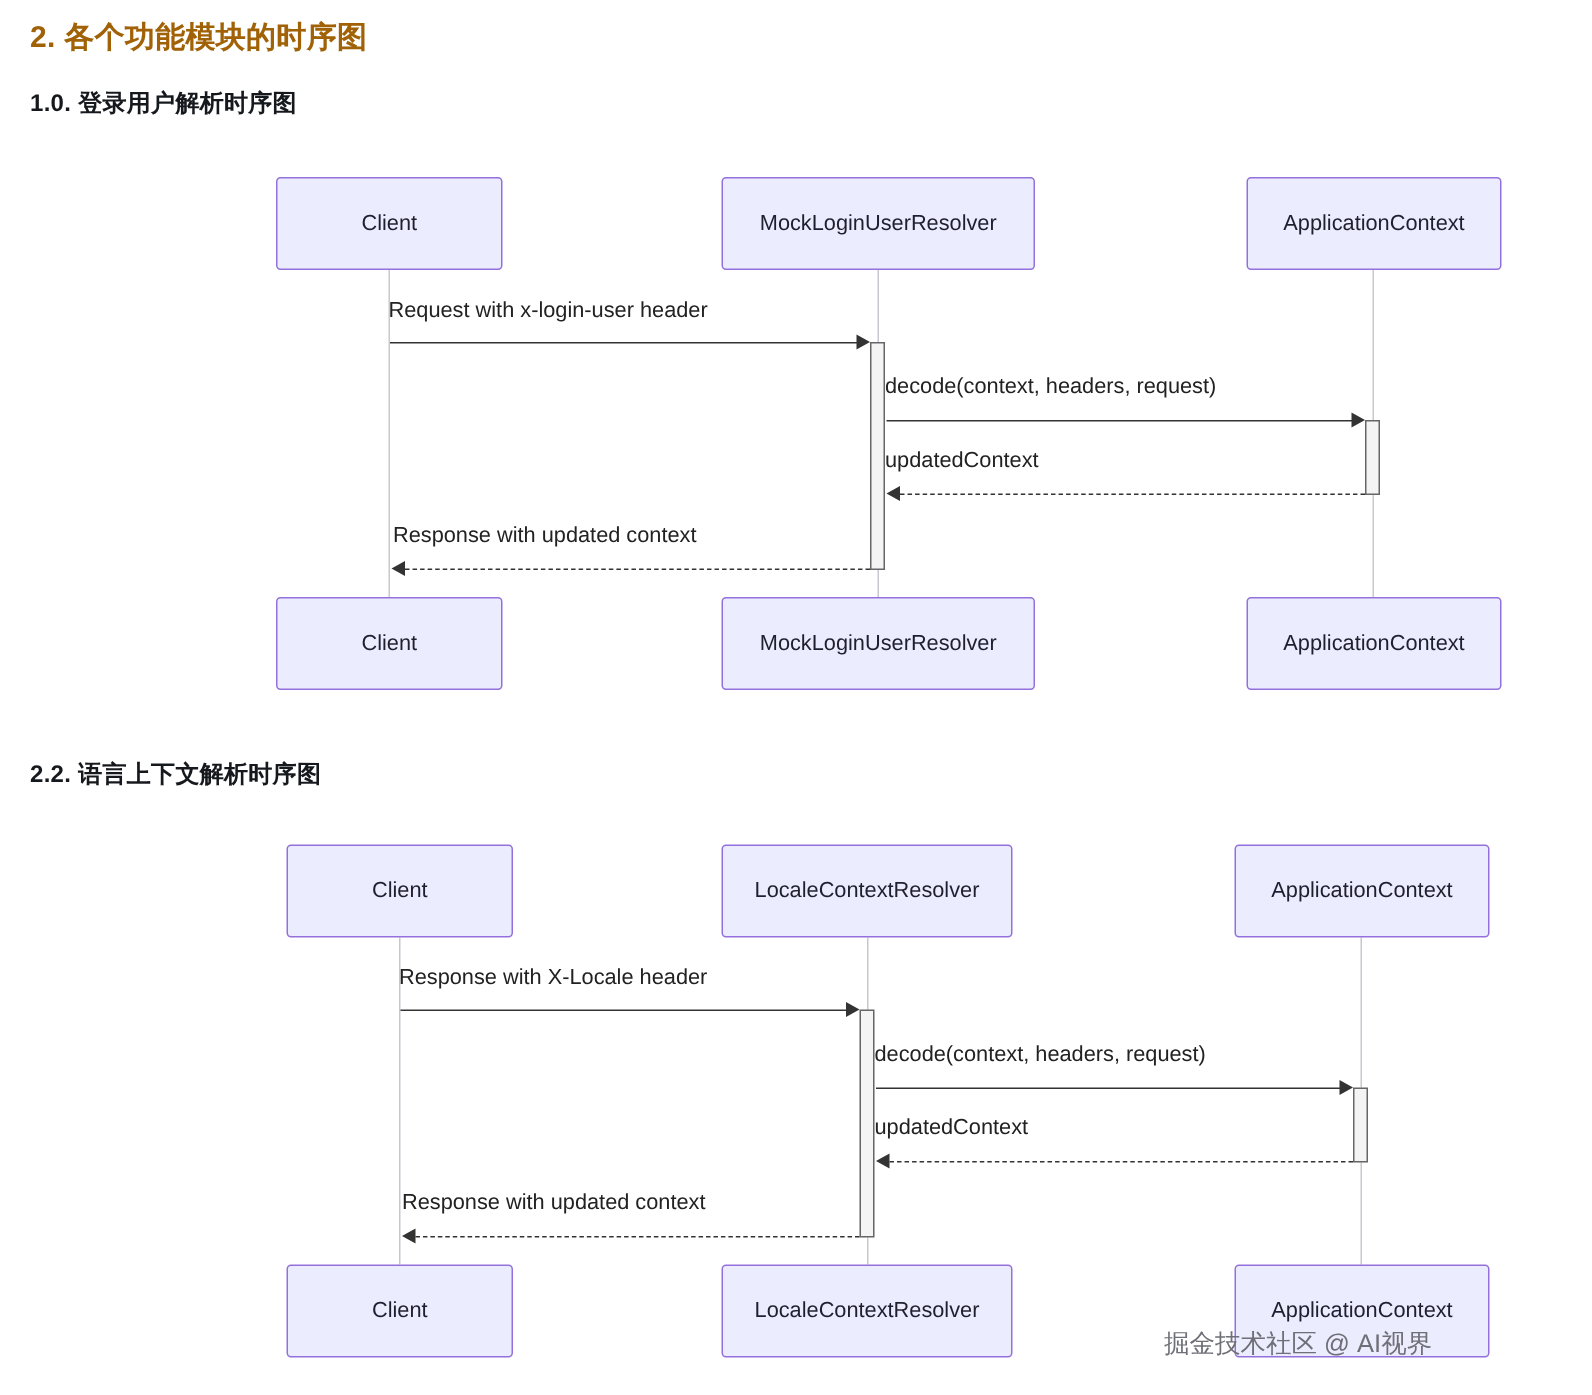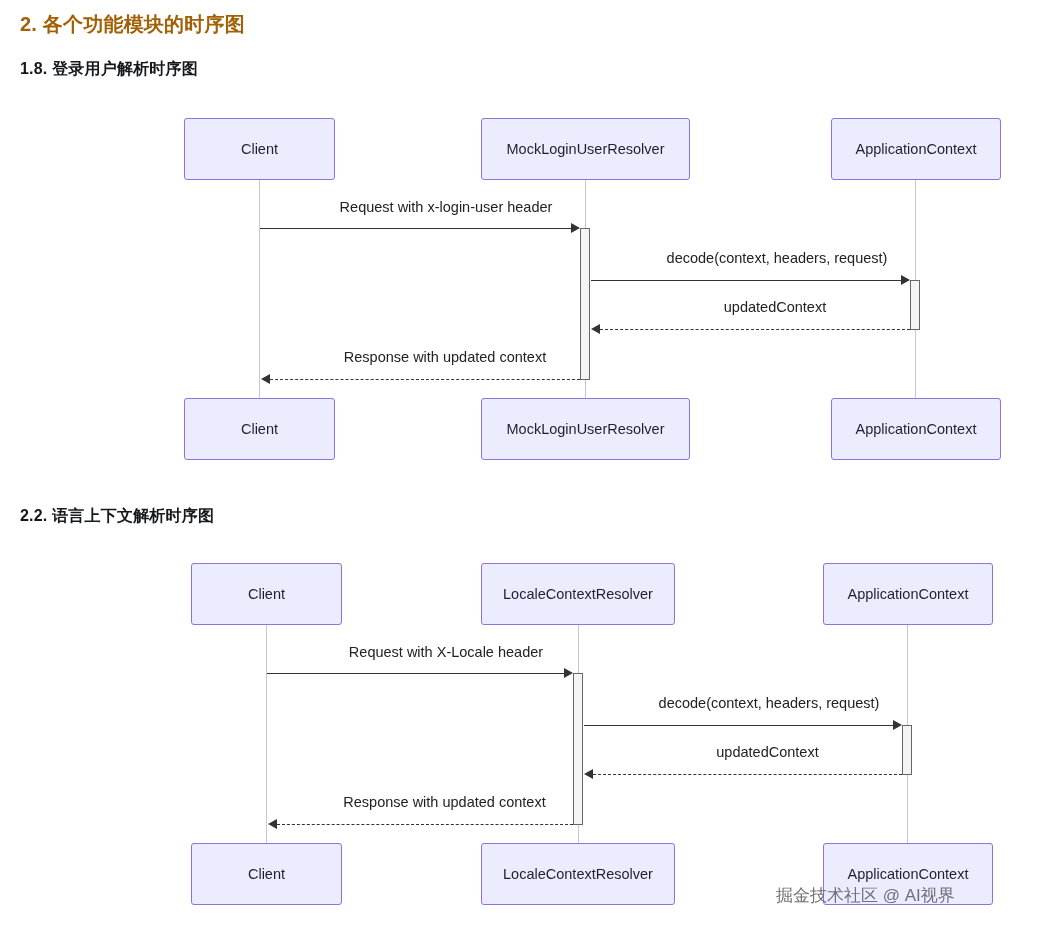--- a/index.html
+++ b/index.html
@@ -80,38 +80,36 @@
     width: 0;
     height: 0;
     border-top: 5px solid transparent;
     border-bottom: 5px solid transparent;
     border-right: 9px solid #333333;
   }
   .msg-label {
     position: absolute;
     font-size: 14.5px;
     color: #222222;
-    text-align: center;
     white-space: nowrap;
-    margin-left: 24px;
   }
   .watermark {
     position: absolute;
     font-size: 17px;
     color: #6f6f78;
     white-space: nowrap;
     font-family: "Liberation Sans", sans-serif;
   }
 </style>
 </head>
 <body>
 
 <div class="h2" style="left:20px; top:11px;">2. 各个功能模块的时序图</div>
 
-<div class="h3" style="left:20px; top:59px;">1.8. 登录用户解析时序图</div>
+<div class="h3" style="left:20px; top:59px;">1.0. 登录用户解析时序图</div>
 
 <div class="h3" style="left:20px; top:506px;text-align:right;">2.2. 语言上下文解析时序图</div>
 
 <div class="diagram" style="top:0; height:470px;">
 
   <div class="lifeline" style="left:259px; top:180px; height:218px;"></div>
   <div class="lifeline" style="left:585px; top:180px; height:218px;"></div>
   <div class="lifeline" style="left:915px; top:180px; height:218px;"></div>
 
   <div class="actor-box" style="left:184px; top:118px; width:151px; height:62px;">
@@ -166,21 +164,21 @@
   <div class="actor-box" style="left:481px; top:118px; width:194px; height:62px;">
     <span>LocaleContextResolver</span>
   </div>
   <div class="actor-box" style="left:823px; top:118px; width:170px; height:62px;">
     <span>ApplicationContext</span>
   </div>
 
   <div class="activation" style="left:573px; top:228px; height:152px;"></div>
   <div class="activation" style="left:902px; top:280px; height:50px;"></div>
 
-  <div class="msg-label" style="left:266px; top:199px; width:312px;">Request with X-Locale header</div>
+  <div class="msg-label" style="left:266px; top:199px; width:312px;">Response with X-Locale header</div>
   <div class="msg-line" style="left:267px; top:228px; width:298px;"></div>
   <div class="arrow-r" style="left:564px; top:223px;"></div>
 
   <div class="msg-label" style="left:583px; top:250px; width:324px;">decode(context, headers, request)</div>
   <div class="msg-line" style="left:584px; top:280px; width:310px;"></div>
   <div class="arrow-r" style="left:893px; top:275px;"></div>
 
   <div class="msg-label" style="left:583px; top:299px; width:321px;">updatedContext</div>
   <div class="msg-line dashed" style="left:593px; top:329px; width:309px;"></div>
   <div class="arrow-l" style="left:584px; top:324px;"></div>

